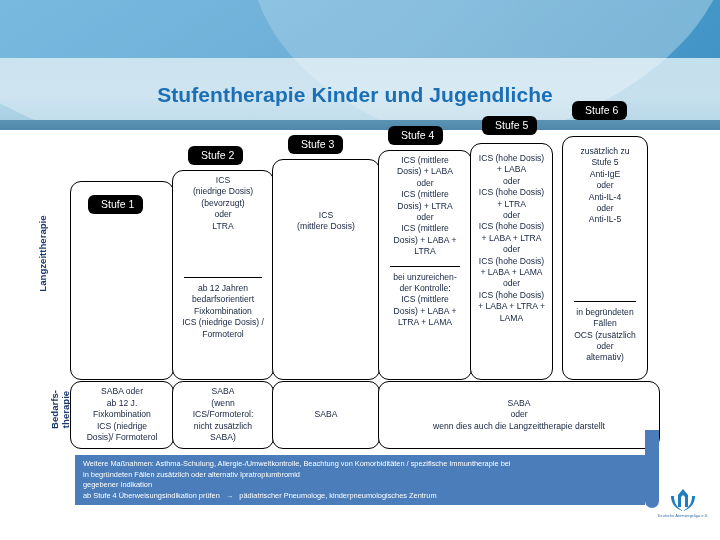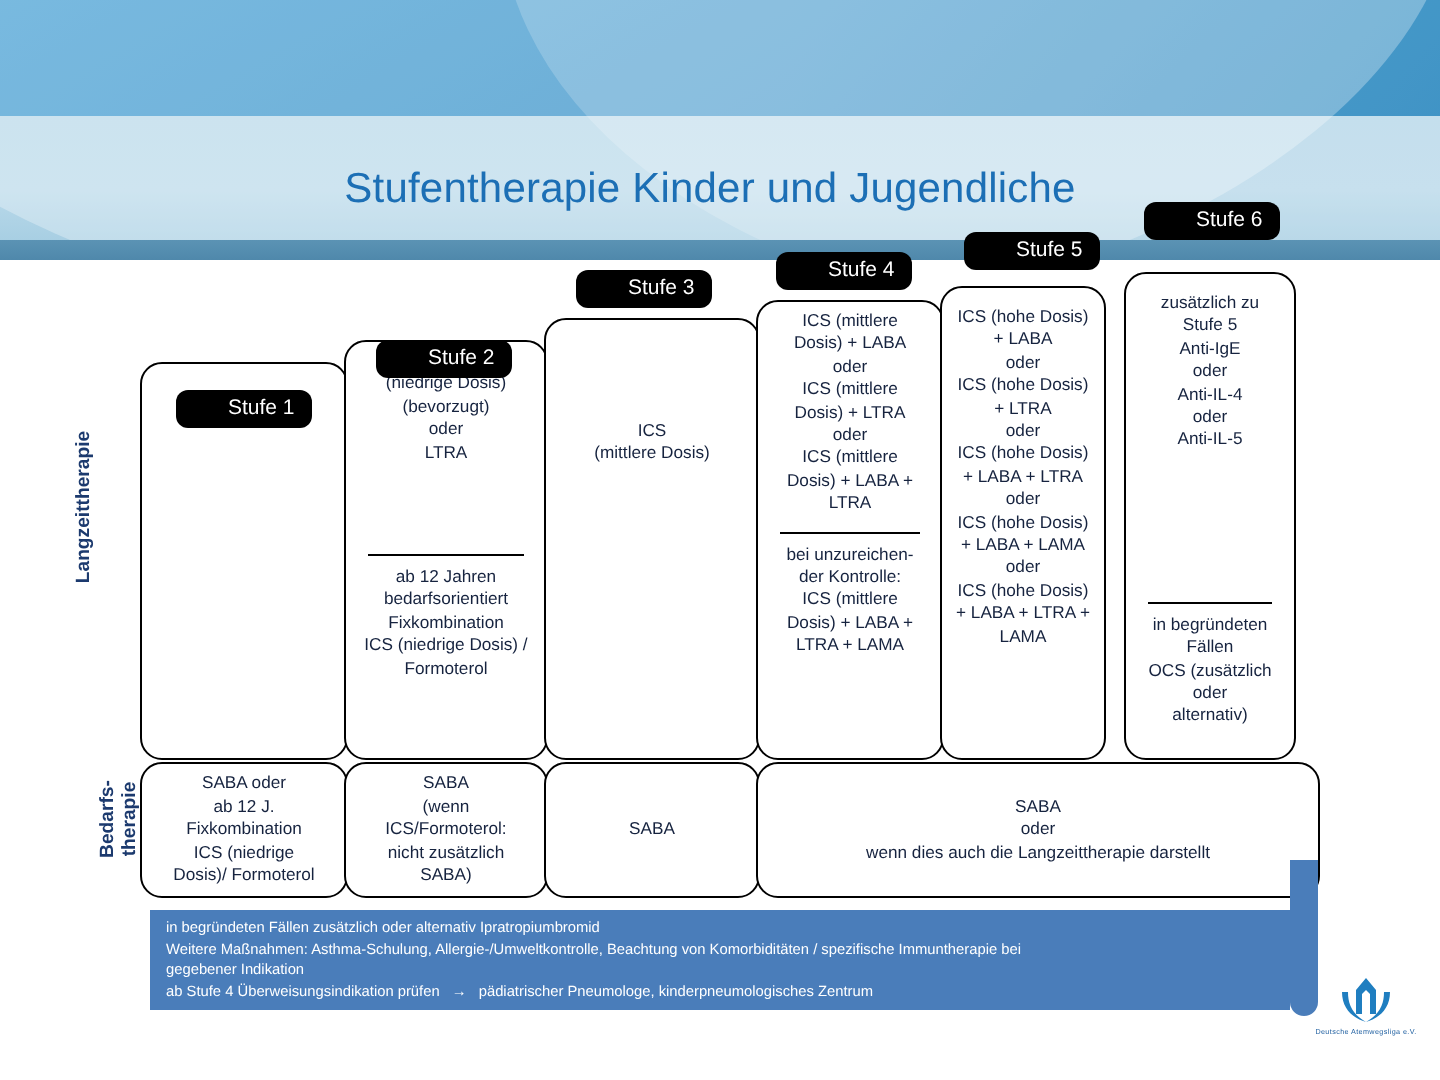--- a/index.html
+++ b/index.html
@@ -35,21 +35,21 @@
     position:absolute;left:250px;top:-250px;width:640px;height:410px;
     border-radius:50%/50%;
     background:rgba(255,255,255,.20);
   }
   .banner .rule{
     position:absolute;left:0;top:120px;width:720px;height:10px;
     background:linear-gradient(180deg,#5b93b4 0%,#4f88ab 100%);
   }
   .title{
     position:absolute;left:0;top:83px;width:710px;text-align:center;
-    font-size:21px;font-weight:normal;color:#1c6fb5;letter-spacing:.1px;
+    font-size:21px;font-weight:bold;color:#1c6fb5;letter-spacing:.1px;
     font-family:"Liberation Sans", sans-serif;
   }
 
   .colbox{
     position:absolute;
     border:1.4px solid #000;
     border-radius:11px;
     background:#fff;
     box-sizing:border-box;
   }
@@ -80,21 +80,21 @@
     padding:2px;
   }
 
   
   .tag{
     position:absolute;
     background:#000;color:#fff;
     border-radius:6px;
     font-size:10.5px;
     font-family:"Liberation Sans", sans-serif;
-    padding:3px 9px 4px 26px;
+    padding:3px 9px 4px 13px;
     white-space:nowrap;
     text-align:center;
     z-index:30;
   }
 
   
   .sidelabel{
     position:absolute;
     color:#1c3a6e;
     font-weight:bold;
@@ -266,29 +266,29 @@
 
   <div class="needbox" style="left:378px;top:381px;width:282px;height:68px;">
     <div>
       <div>SABA</div>
       <div>oder</div>
       <div>wenn dies auch die Langzeittherapie darstellt</div>
     </div>
   </div>
 
   <div class="tag" style="left:88px;top:157px;margin-top:38px;">Stufe 1</div>
-  <div class="tag" style="left:188px;top:146px;margin-top:24px;">Stufe 2</div>
+  <div class="tag" style="left:188px;top:146px;">Stufe 2</div>
   <div class="tag" style="left:288px;top:135px;">Stufe 3</div>
   <div class="tag" style="left:388px;top:126px;">Stufe 4</div>
   <div class="tag" style="left:482px;top:116px;">Stufe 5</div>
   <div class="tag" style="left:572px;top:101px;">Stufe 6</div>
 
   <div class="foot">
+    <div>Weitere Maßnahmen: Asthma-Schulung, Allergie-/Umweltkontrolle, Beachtung von Komorbiditäten / spezifische Immuntherapie bei</div>
     <div>in begründeten Fällen zusätzlich oder alternativ Ipratropiumbromid</div>
-    <div>Weitere Maßnahmen: Asthma-Schulung, Allergie-/Umweltkontrolle, Beachtung von Komorbiditäten / spezifische Immuntherapie bei</div>
     <div>gegebener Indikation</div>
     <div>
       <span>ab Stufe 4 Überweisungsindikation prüfen</span>
       <span class="arrow">→</span>
       <span>pädiatrischer Pneumologe, kinderpneumologisches Zentrum</span>
     </div>
   </div>
 
   <div class="sidebar-strip"></div>
   <div class="logo">

